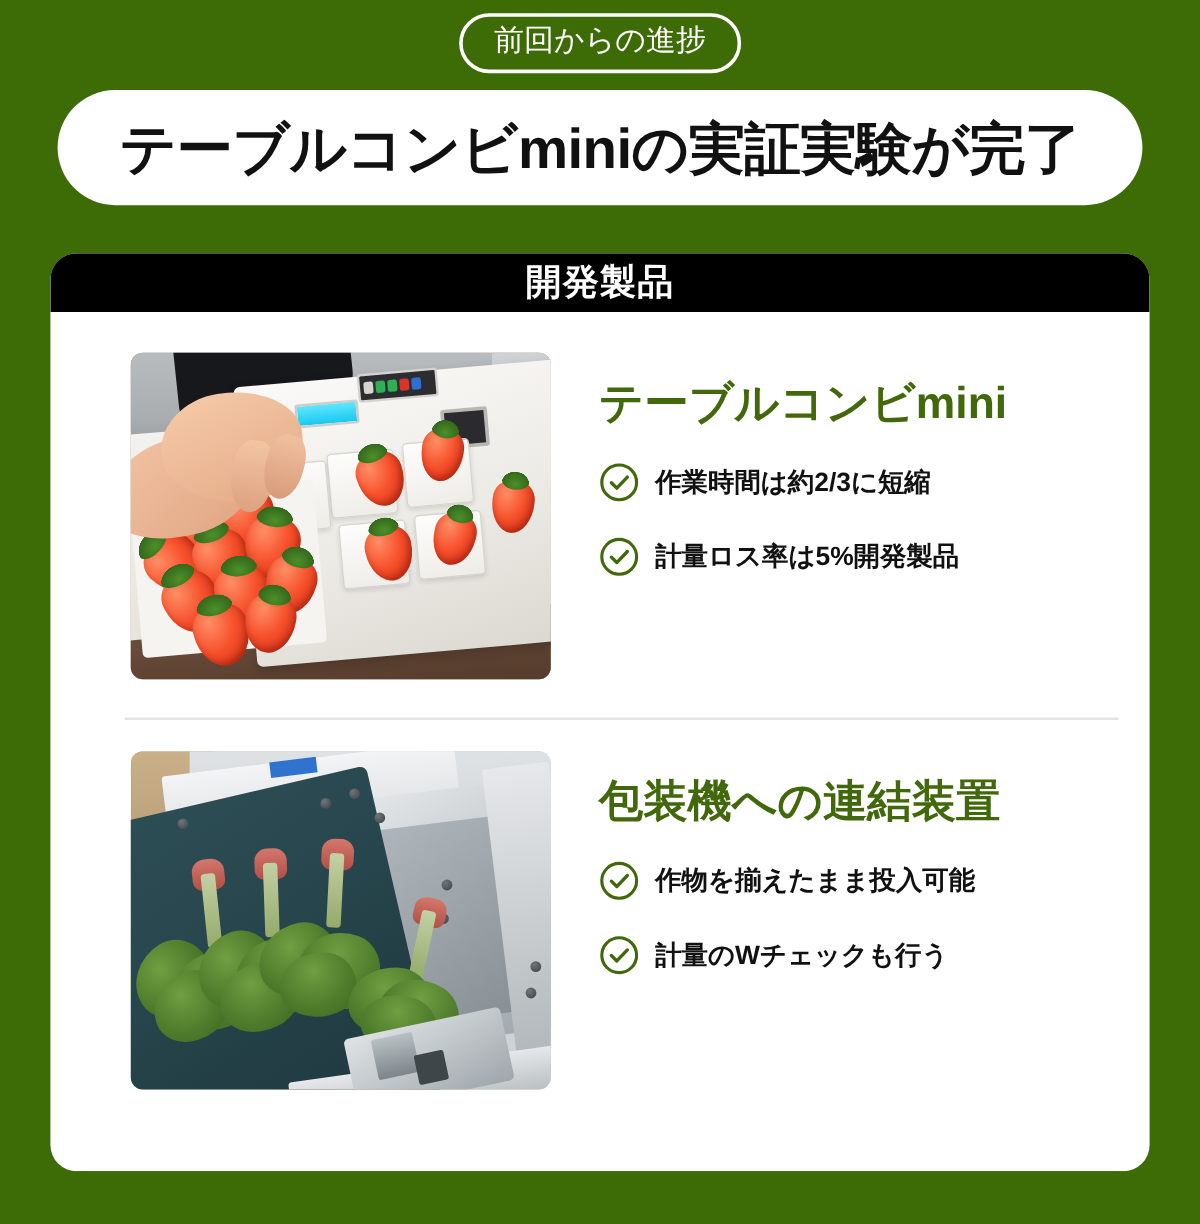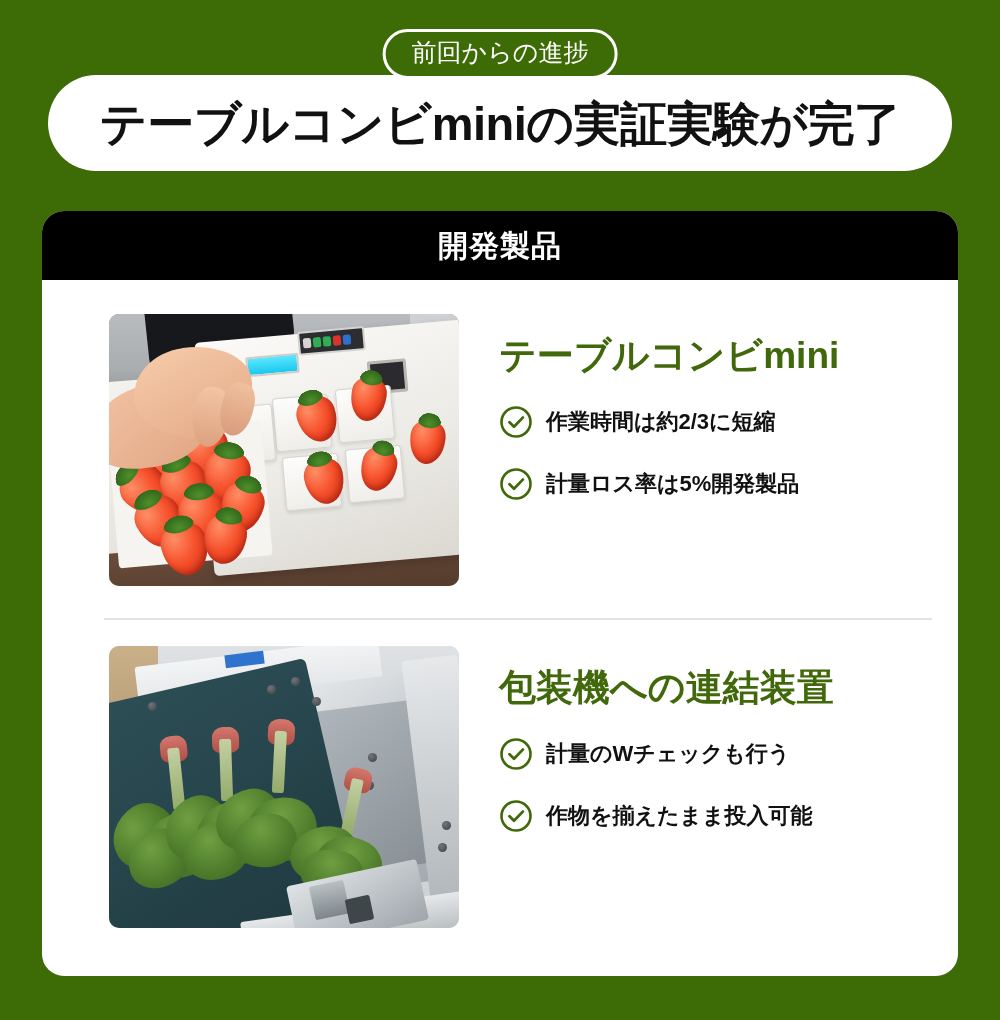--- a/index.html
+++ b/index.html
@@ -41,21 +41,21 @@
     font-weight: 700;
     color: #111111;
     letter-spacing: -0.5px;
     white-space: nowrap;
     line-height: 1;
   }
 
   .progress-badge {
     position: absolute;
     left: 50%;
-    top: 29px;
+    top: 11px;
     transform: translateX(-50%);
     background: #3d6b05;
     border: 3px solid #ffffff;
     border-radius: 32px;
     padding: 7px 26px 9px 26px;
     z-index: 5;
   }
 
   .progress-badge-text {
     font-size: 25px;
@@ -71,21 +71,21 @@
     left: 42px;
     top: 211px;
     width: 916px;
     height: 765px;
     background: #ffffff;
     border-radius: 22px;
     overflow: hidden;
   }
 
   .card-header {
-    height: 69px;
+    height: 49px;
     background: #000000;
     display: flex;
     align-items: center;
     justify-content: center;
   }
 
   .card-header-text {
     color: #ffffff;
     font-size: 30px;
     font-weight: 700;
@@ -510,28 +510,28 @@
       </div>
 
       <div class="product-info">
         <div class="product-title">包装機への連結装置</div>
         <ul class="feature-list">
           <li class="feature-item">
             <svg class="check-icon" viewBox="0 0 34 34">
               <circle cx="17" cy="17" r="14.5" fill="none" stroke="#41680a" stroke-width="2.6"></circle>
               <path d="M10.5 17.3 L15 21.8 L23.8 12.6" fill="none" stroke="#41680a" stroke-width="2.8" stroke-linecap="round" stroke-linejoin="round"></path>
             </svg>
-            <span class="feature-text">計量のWチェックも行う</span>
+            <span class="feature-text">作物を揃えたまま投入可能</span>
           </li>
           <li class="feature-item">
             <svg class="check-icon" viewBox="0 0 34 34">
               <circle cx="17" cy="17" r="14.5" fill="none" stroke="#41680a" stroke-width="2.6"></circle>
               <path d="M10.5 17.3 L15 21.8 L23.8 12.6" fill="none" stroke="#41680a" stroke-width="2.8" stroke-linecap="round" stroke-linejoin="round"></path>
             </svg>
-            <span class="feature-text">作物を揃えたまま投入可能</span>
+            <span class="feature-text">計量のWチェックも行う</span>
           </li>
         </ul>
       </div>
 
     </div>
 
   </div>
 </div>
 
 <div class="bottom-gap"></div>

